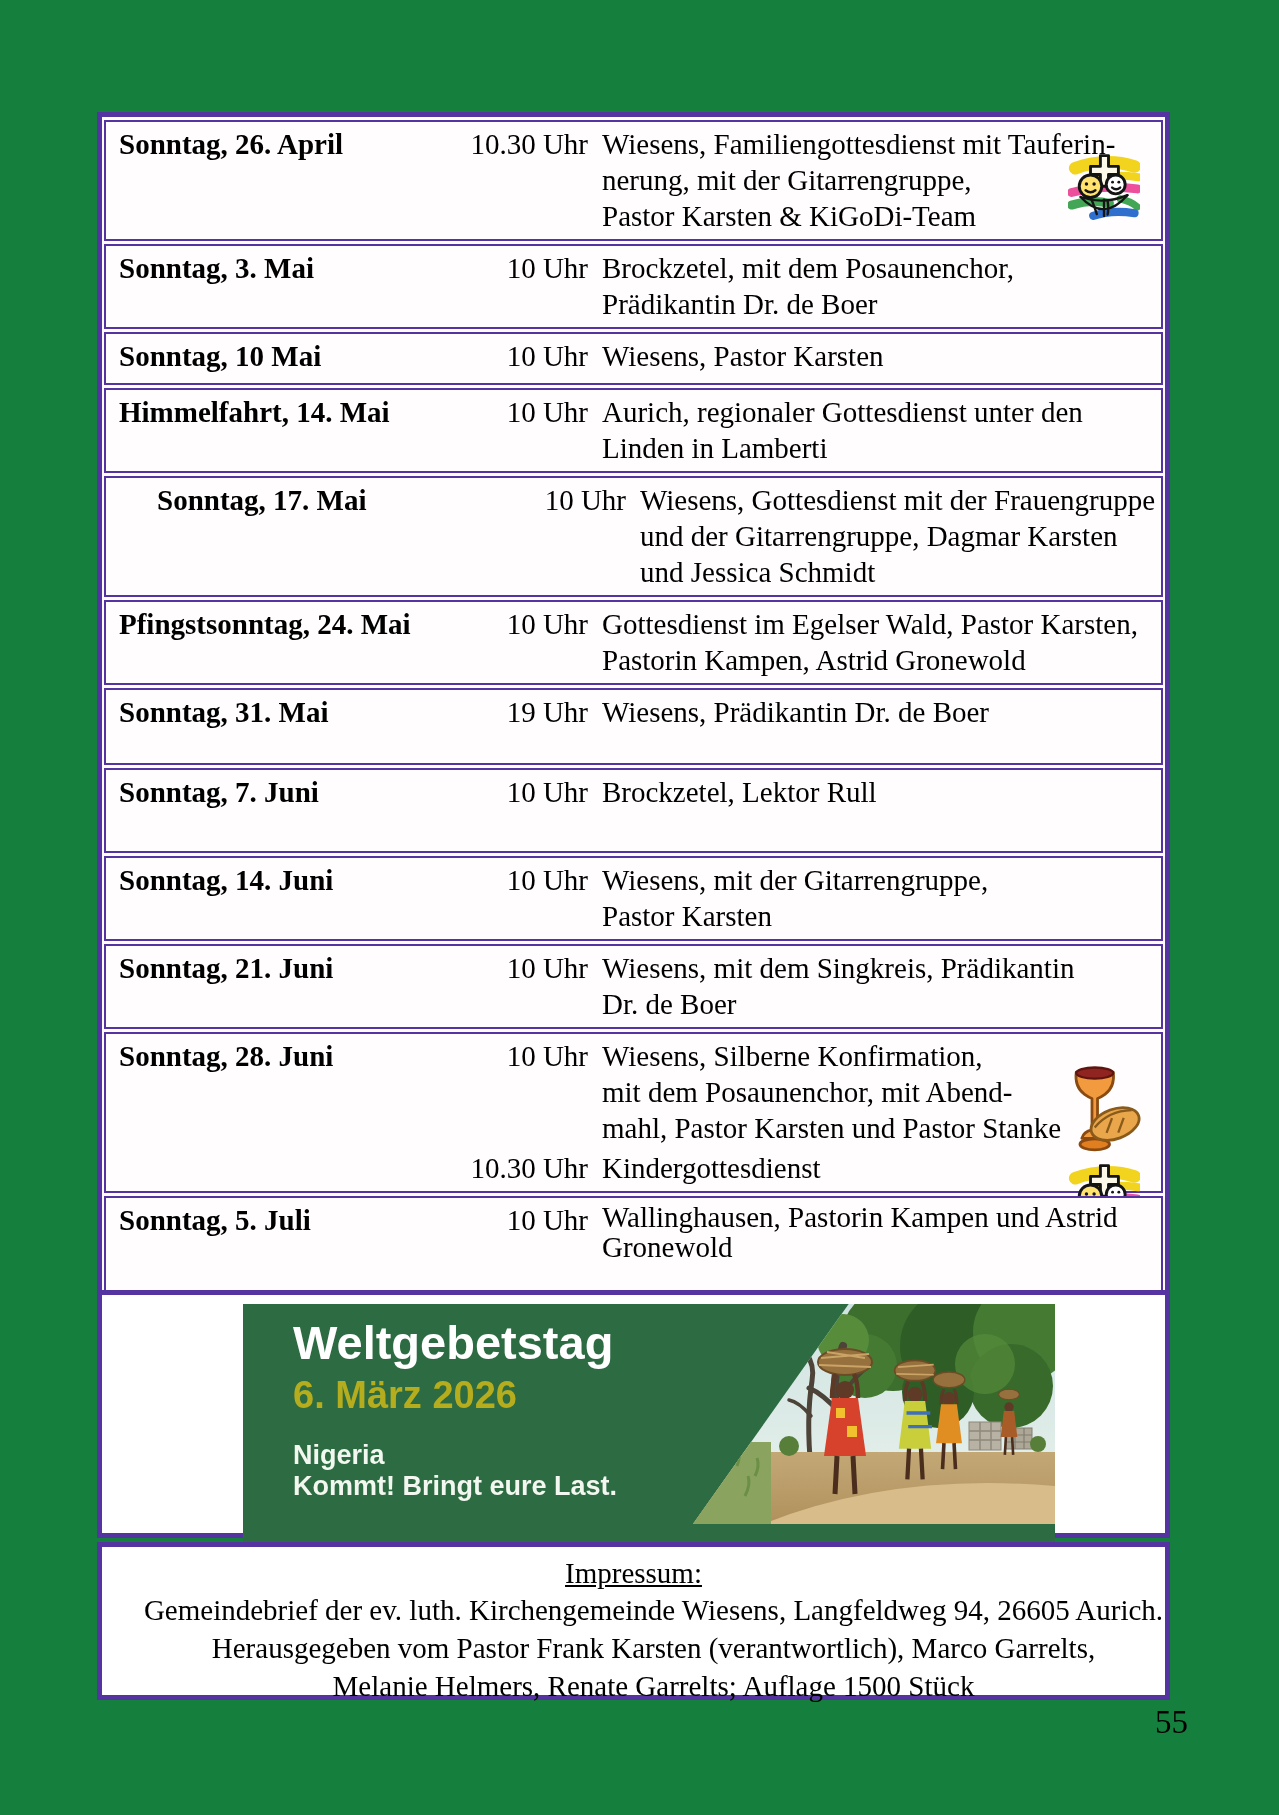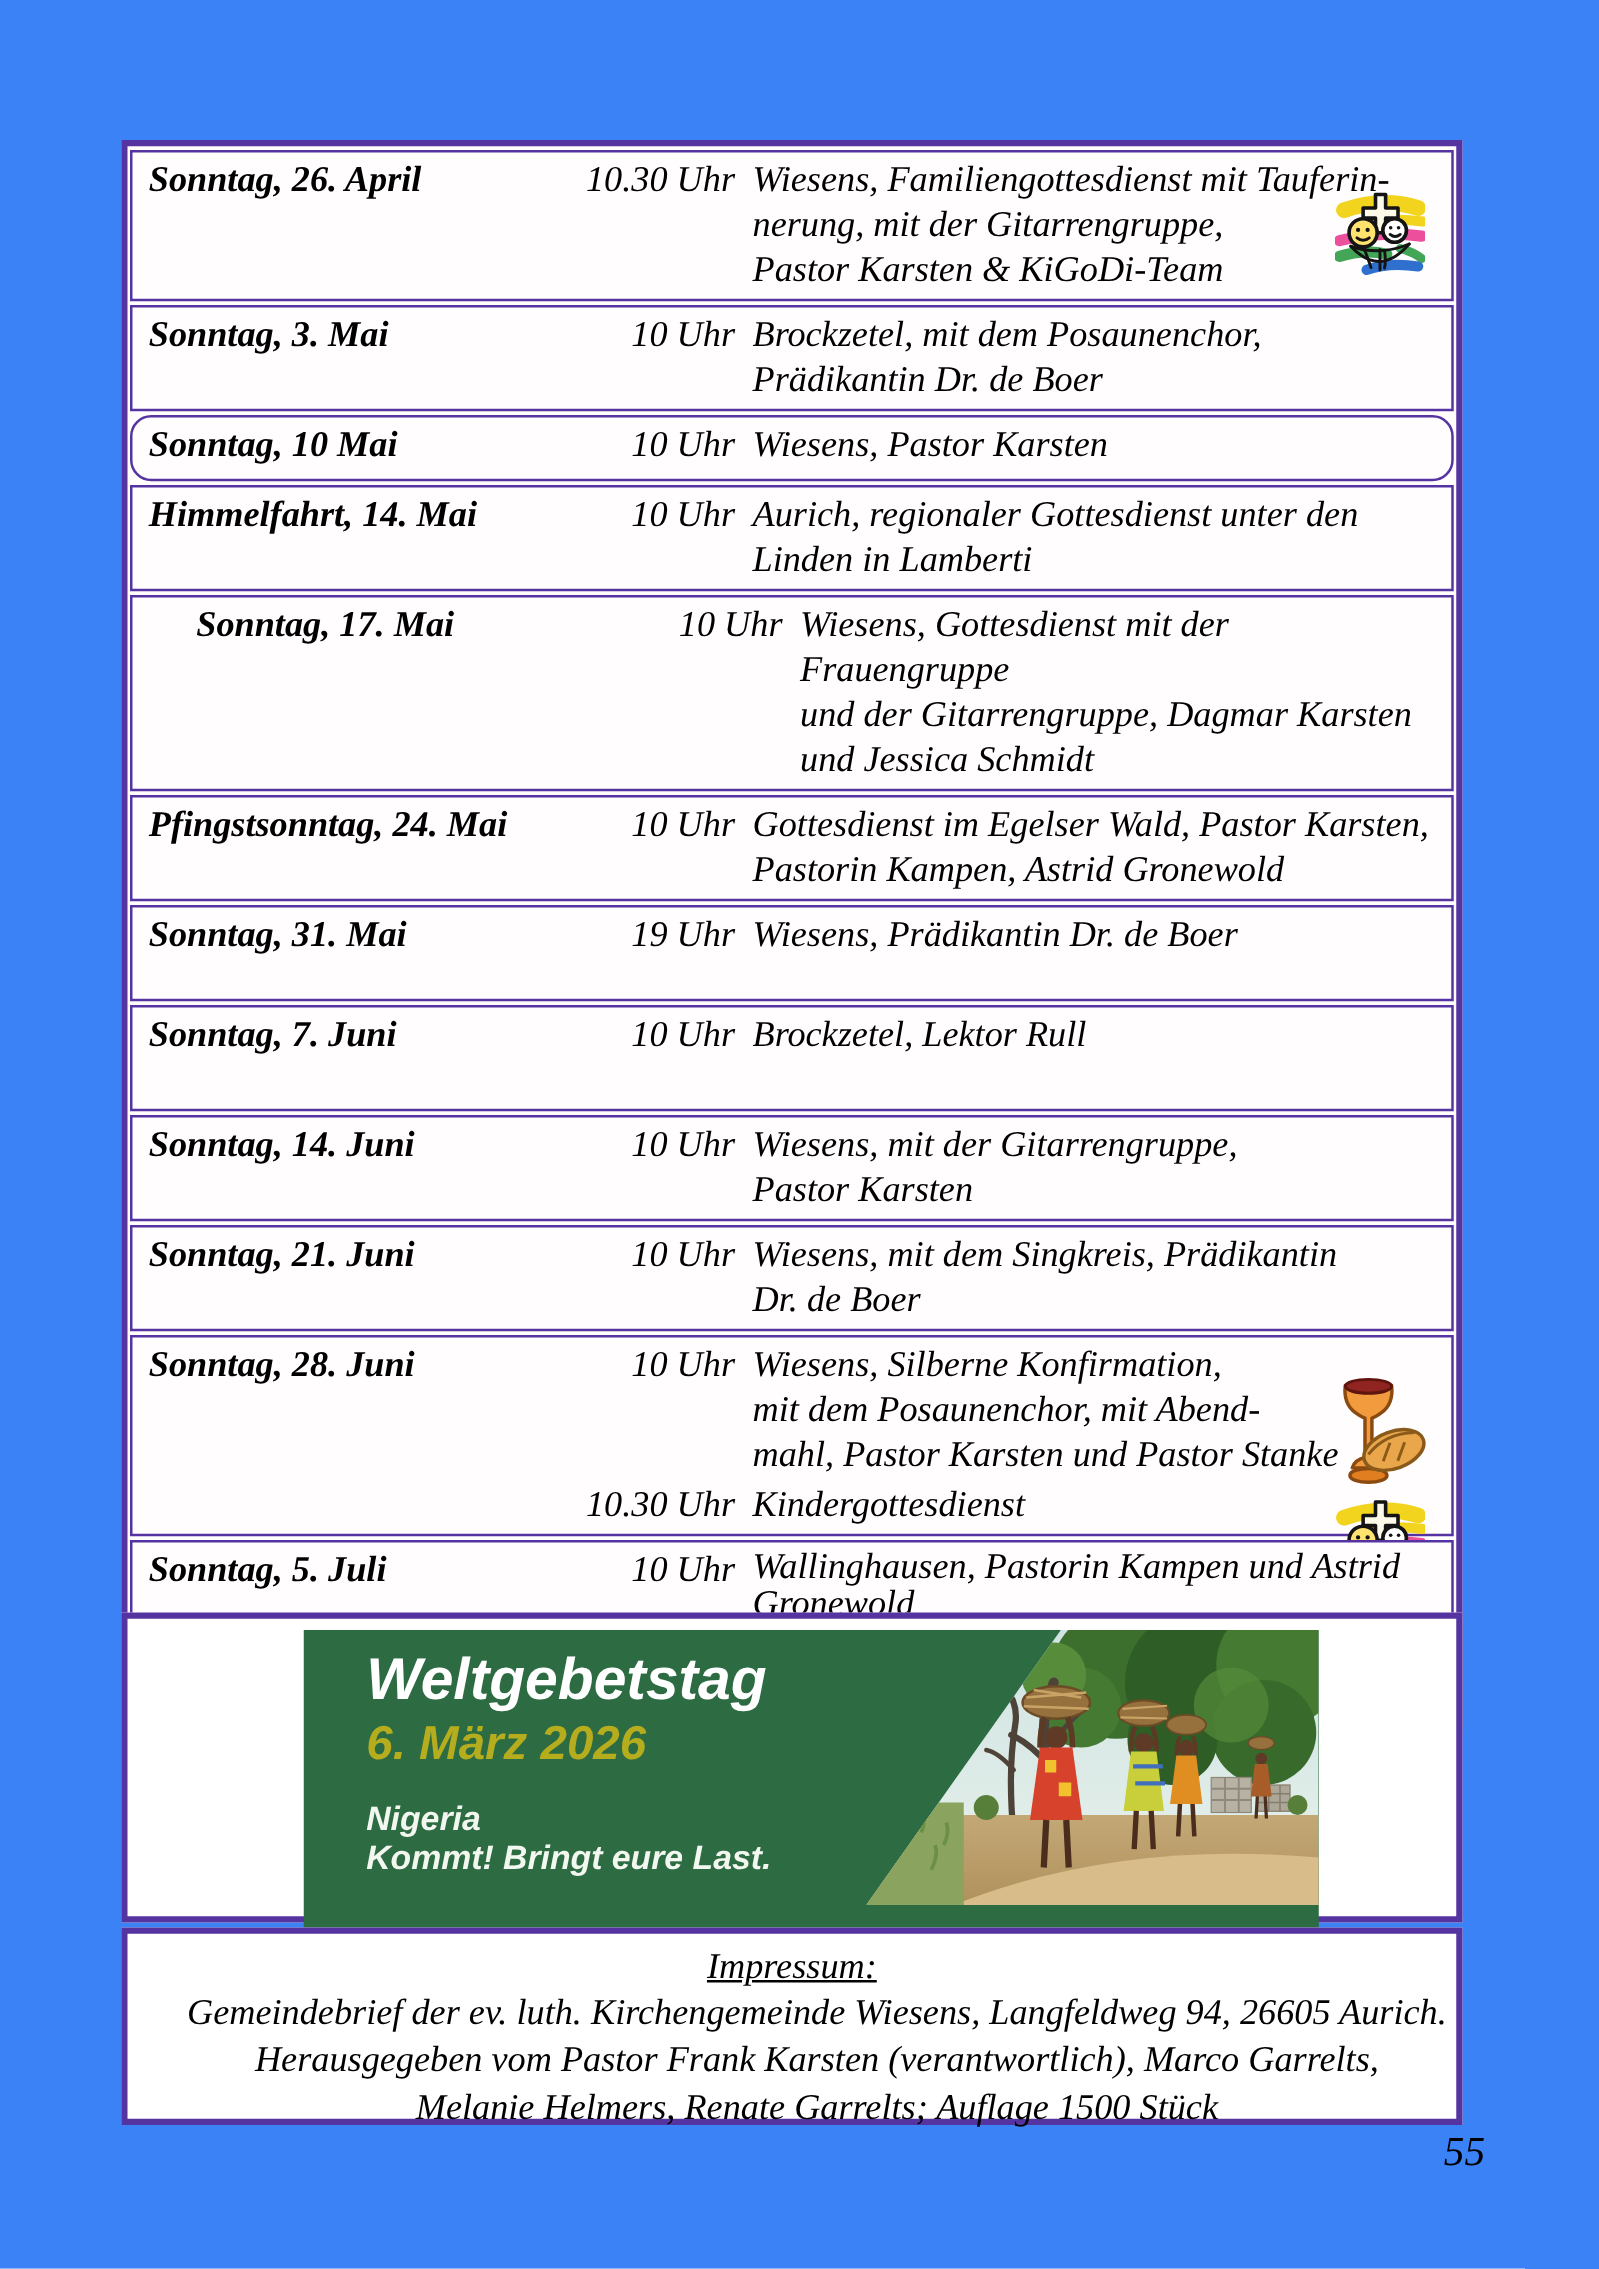--- a/index.html
+++ b/index.html
@@ -1,23 +1,22 @@
 <!DOCTYPE html>
 <html style="--border-purple: #5534a2; --banner-green: #2d6b42; --banner-yellow: #b5ad1d;"><head>
 <meta charset="utf-8">
 <style>
   html,body{margin:0;padding:0;background:#ffffff;}
   .page{
     position:relative;
     width:1279px;height:1815px;
-    background:#3b82f6;
+    background:#15803d;
     font-family:"Liberation Serif", serif;
     color:#000;
     overflow:hidden;
-    font-style:italic;
   }
   
   .table-box{
     position:absolute;left:97px;top:112px;width:1073px;
     box-sizing:border-box;
     border:5px solid var(--border-purple,#5534a2);
     padding:3px 0 1px 0;
     background:#fffdfd;
   }
   .row{
@@ -40,21 +39,21 @@
   .entry + .entry{margin-top:4px;}
   .entry .time{flex:none;width:152px;text-align:right;white-space:nowrap;}
   .entry .desc{flex:1;padding-left:14px;padding-right:4px;white-space:pre-line;}
   .row-icons{
     position:absolute;right:18px;top:30px;
     display:flex;flex-direction:column;gap:4px;align-items:center;
     pointer-events:none;
   }
   .row:nth-child(1){min-height:100px;}
   .row:nth-child(2){min-height:66px;}
-  .row:nth-child(3){min-height:40px;border-radius:17px;}
+  .row:nth-child(3){min-height:40px;}
   .row:nth-child(4){min-height:66px;}
   .row:nth-child(5){min-height:96px;padding-left:38px;}
   .row:nth-child(6){min-height:72px;}
   .row:nth-child(7){min-height:64px;}
   .row:nth-child(8){min-height:72px;align-items:flex-start;}
   .row:nth-child(9){min-height:32px;}
   .row:nth-child(10){min-height:68px;}
   .row:nth-child(11){min-height:69px;}
   .row:nth-child(12){min-height:130px;}
   .row:nth-child(12) .desc{line-height:30px;}

